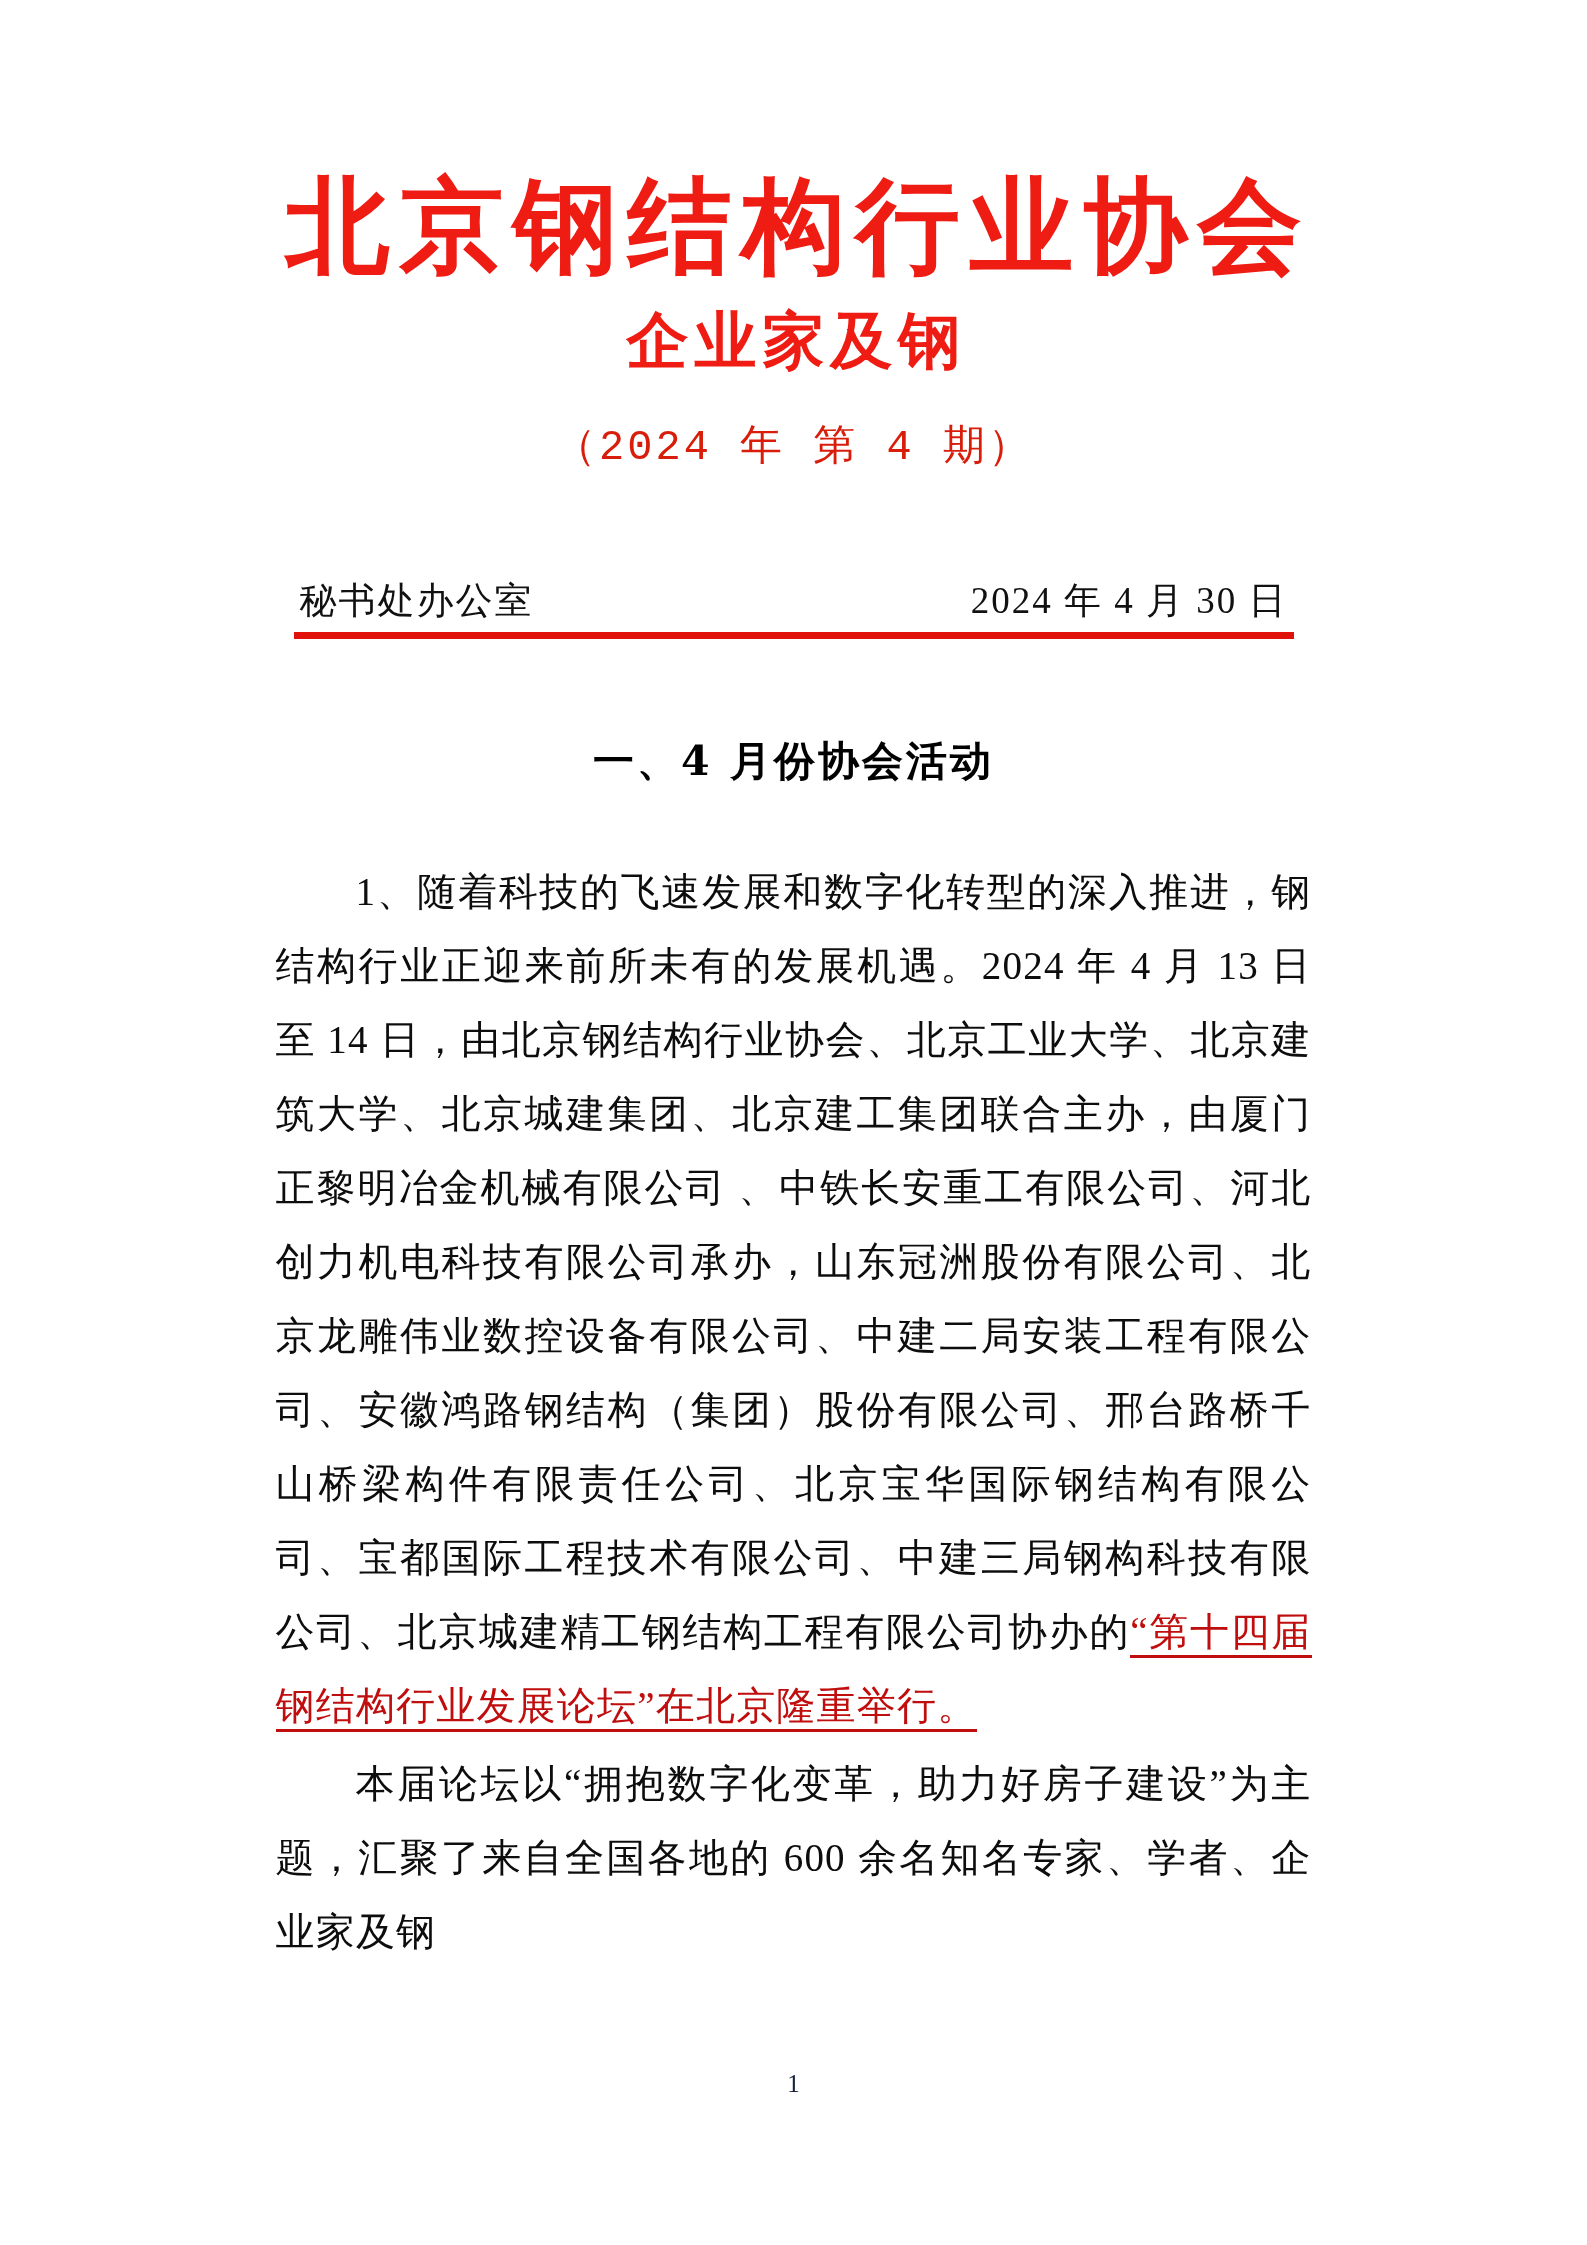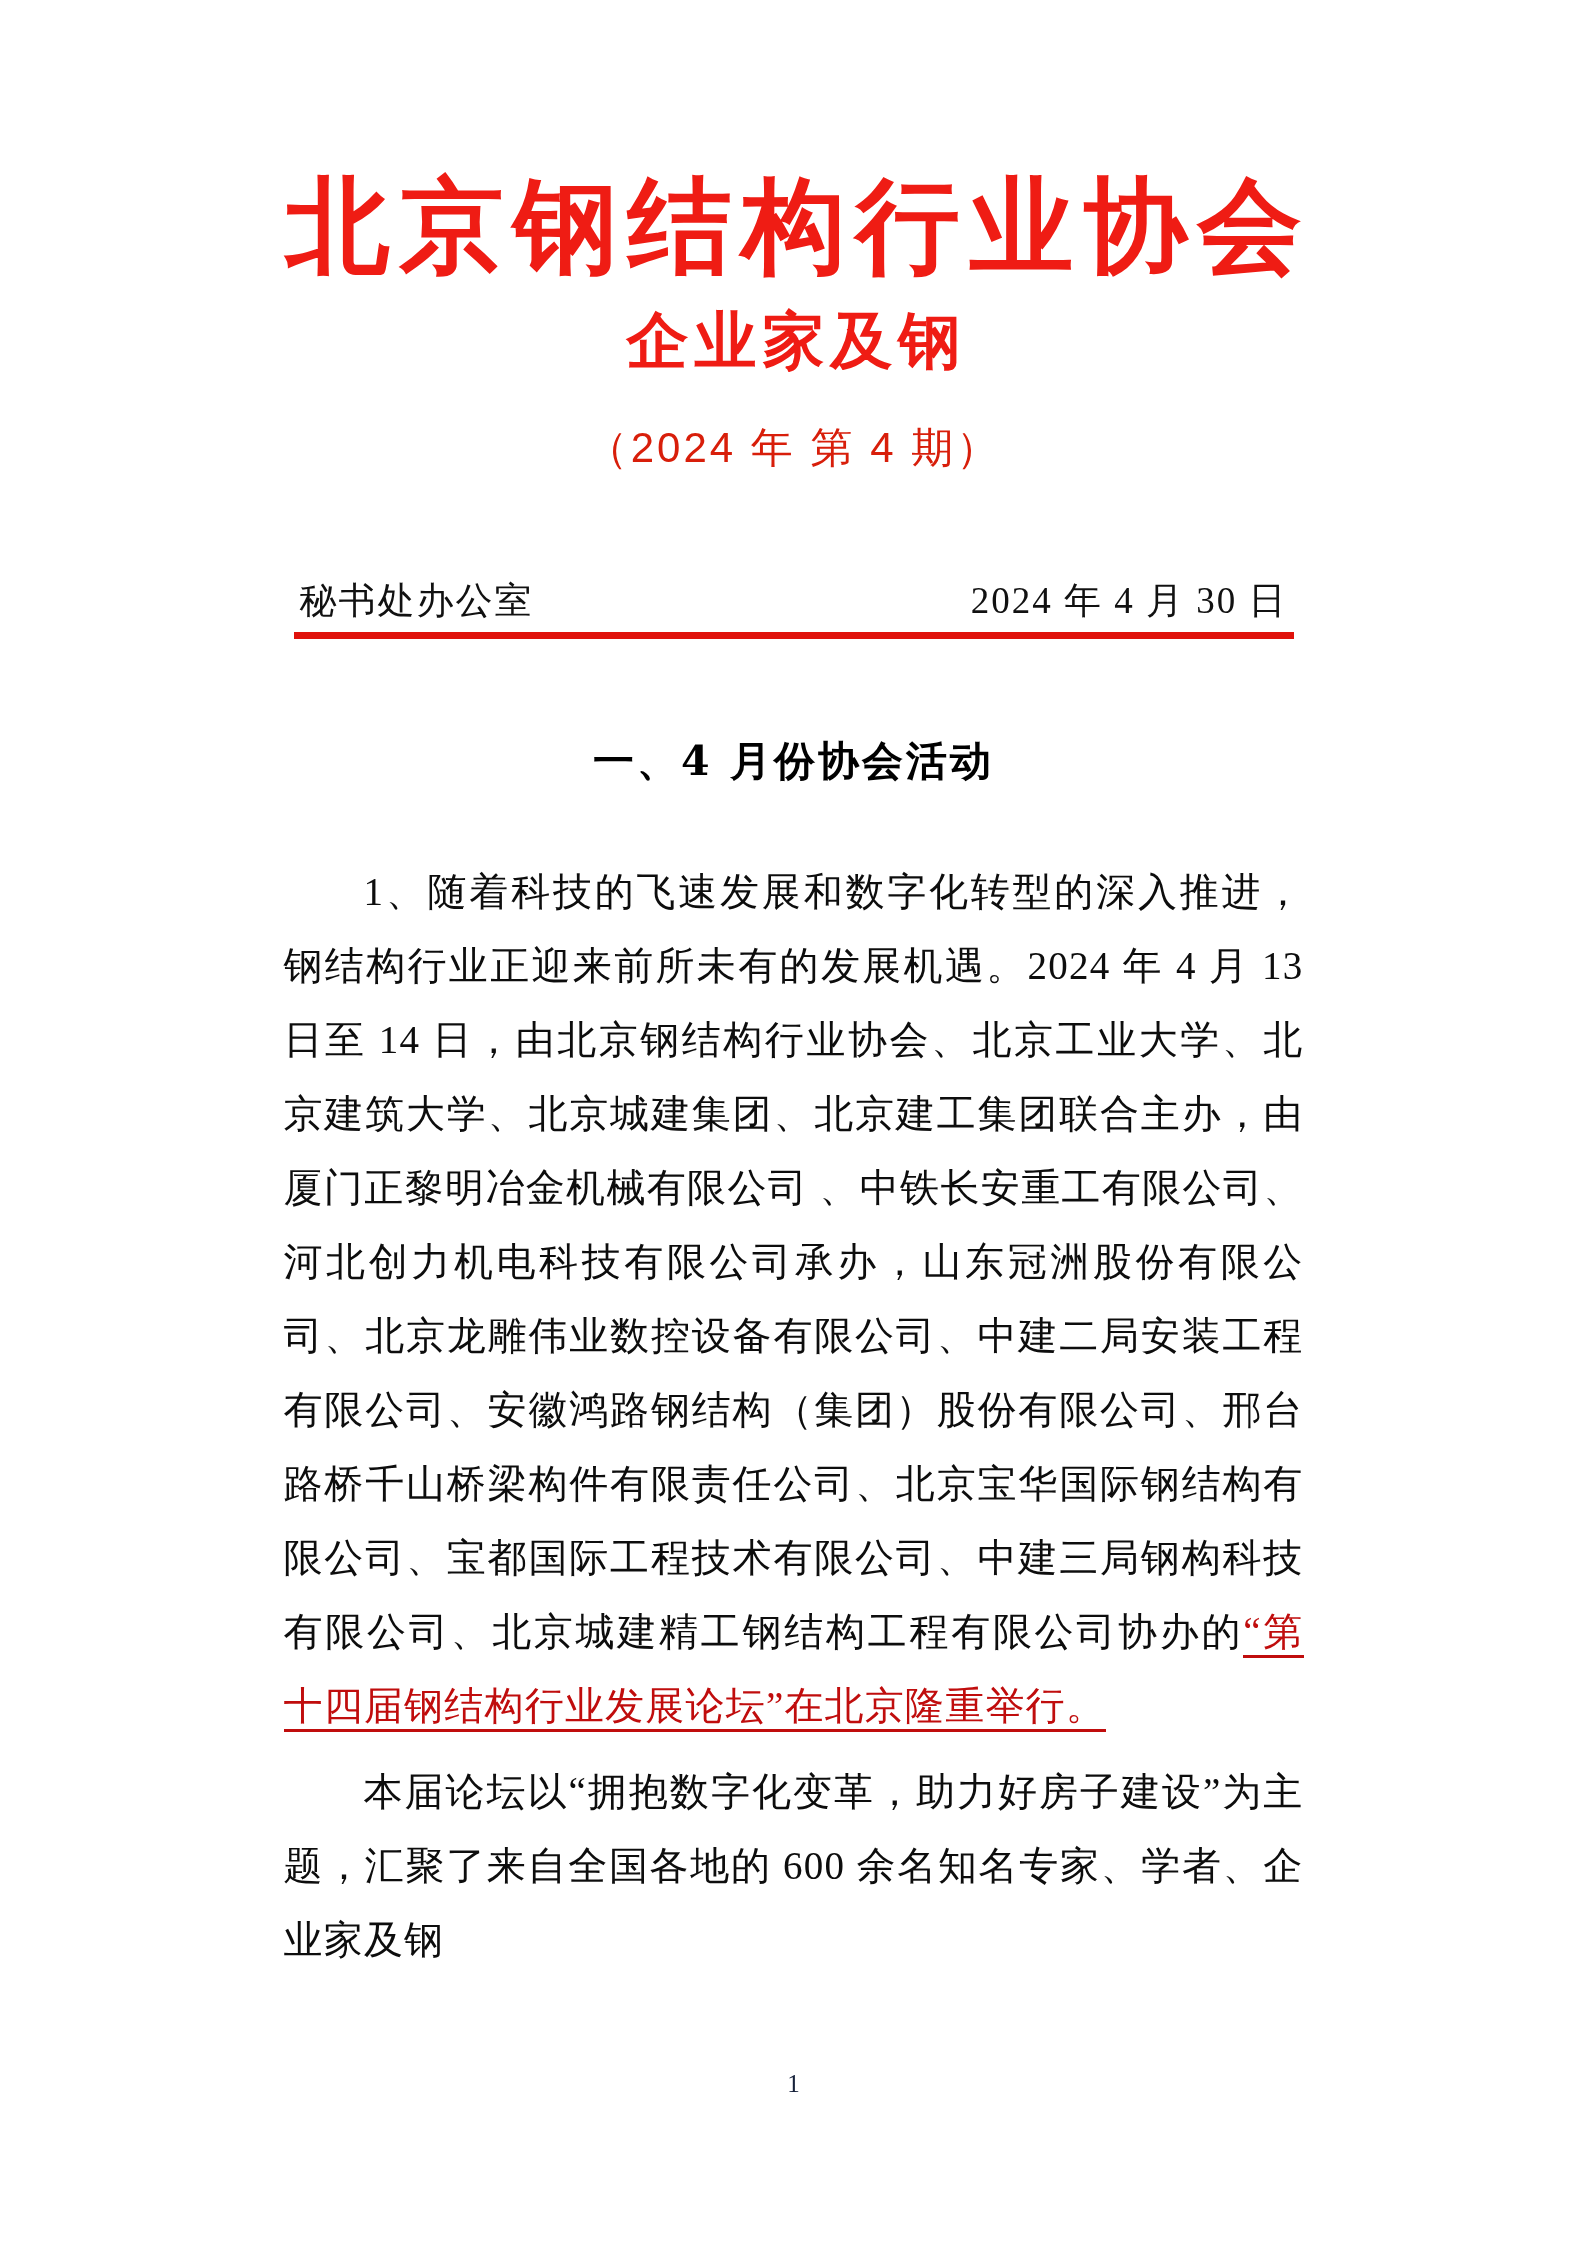--- a/index.html
+++ b/index.html
@@ -40,21 +40,21 @@
     font-weight: bold;
     font-size: 62px;
     line-height: 1.2;
     letter-spacing: 6px;
     margin: 22px 0 0 0;
     text-indent: 6px;
     white-space: nowrap;
   }
   .masthead-issue {
     color: #d81e0a;
-    font-family: Liberation Sans, sans-serif;
+    font-family: Liberation Mono, monospace;
     font-size: 42px;
     line-height: 1.2;
     letter-spacing: 3px;
     margin: 44px 0 0 0;
     white-space: nowrap;
   }
 
   
   .issuer-row {
     position: relative;
@@ -104,21 +104,21 @@
   }
   .para {
     color: #0d0d0d;
     font-family: "Liberation Serif", "DejaVu Serif", serif;
     font-size: 39px;
     line-height: 74px;
     letter-spacing: 1.2px;
     text-align: justify;
     text-justify: inter-character;
     text-indent: 80px;
-    margin: 12px;
+    margin: 4px;
   }
   .para + .para {
     margin-top: 0;
   }
   .hl-red {
     color: #c00d0d;
     border-bottom: 3px solid #c00d0d;
     padding-bottom: 2px;
   }
 

